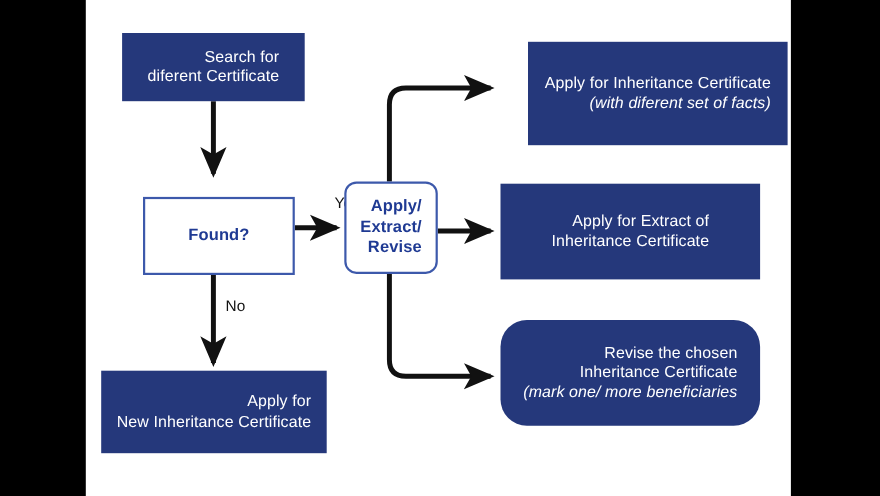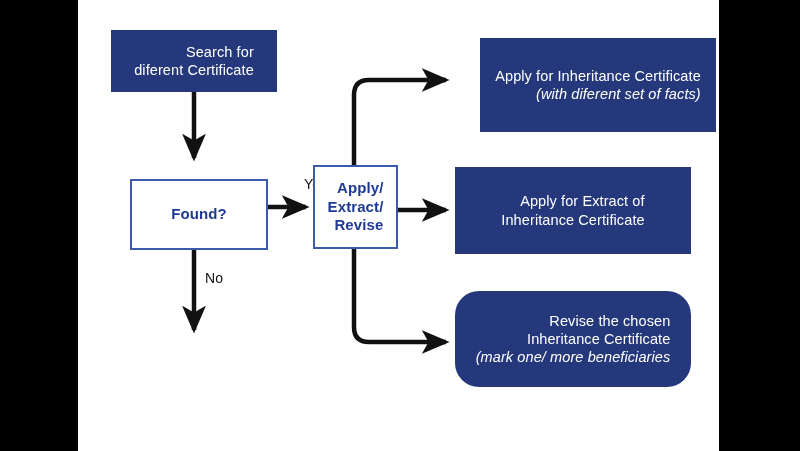--- a/index.html
+++ b/index.html
@@ -122,28 +122,34 @@
         <div>diferent Certificate</div>
       </div>
     </div>
 
     <div class="node node-outline" style="left:52px; top:179px; width:138px; height:71px;">
       <div class="inner">
         <div>Found?</div>
       </div>
     </div>
 
-    <div class="node node-outline" style="left:235px; top:165px; width:85px; height:84px;">
+    <div class="node node-outline" style="left:235px; top:165px; width:85px; height:84px;border-radius:11px;">
       <div class="inner">
         <div>Apply/</div>
         <div>Extract/</div>
         <div>Revise</div>
       </div>
     </div>
 
+    <div class="node node-filled" style="left:14px; top:337px; width:205px; height:75px;">
+      <div class="inner">
+        <div>Apply for</div>
+        <div>New Inheritance Certificate</div>
+      </div>
+    </div>
 
     <div class="node node-filled" style="left:377px; top:38px; width:236px; height:94px;margin-left:25px;">
       <div class="inner">
         <div>Apply for Inheritance Certificate</div>
         <div class="ital">(with diferent set of facts)</div>
       </div>
     </div>
 
     <div class="node node-filled" style="left:377px; top:167px; width:236px; height:87px;">
       <div class="inner">

